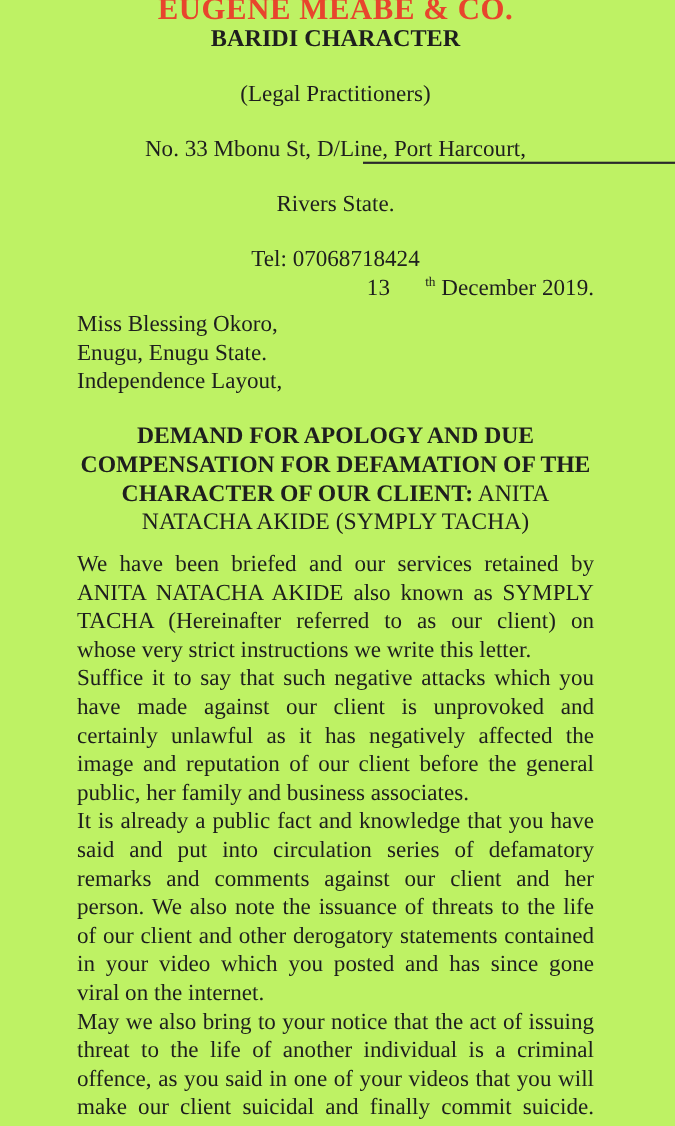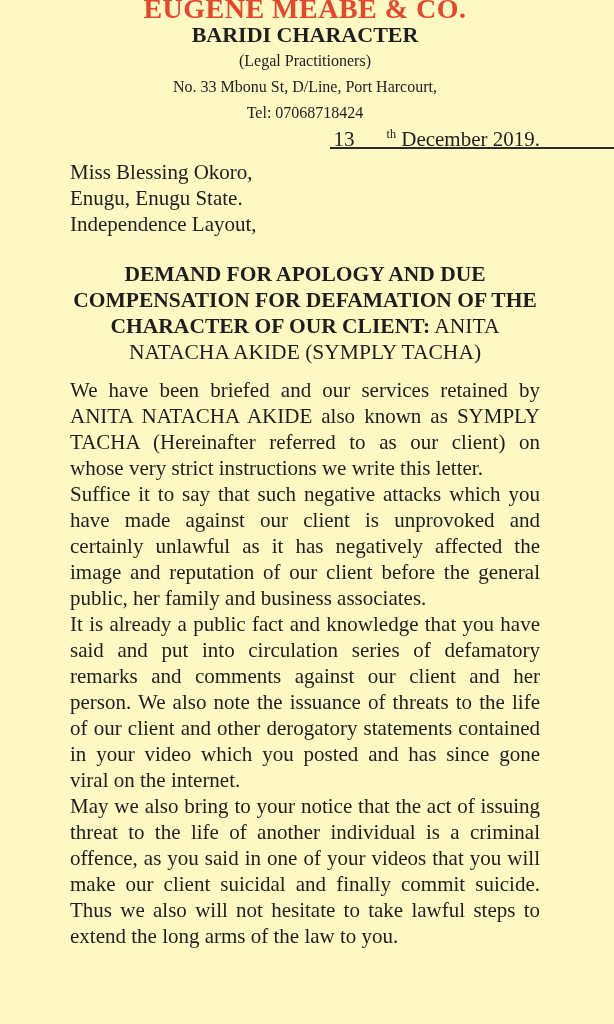--- a/index.html
+++ b/index.html
@@ -7,42 +7,43 @@
     padding: 0;
     background: #ffffff;
   }
   .page {
     position: relative;
     width: 614px;
     height: 1024px;
     box-sizing: border-box;
     padding: 0 74px 0 70px;
     overflow: hidden;
-    background: #fef9c3;
+    background: #bef264;
     color: #1e1e1e;
     font-family: "Liberation Serif", "DejaVu Serif", serif;
   }
   .letterhead {
     text-align: center;
   }
   .firm-name {
     font-size: 28px;
     font-weight: bold;
     line-height: 26px;
     margin-top: -4px;
     letter-spacing: 0.5px;
   }
   .chambers-name {
     font-size: 22px;
     font-weight: bold;
     line-height: 26px;
   }
   .lh-line {
-    font-size: 16px;
+    font-size: 21px;
     line-height: 26px;
+    margin-top: 24px;
   }
   .phone-underline {
     position: absolute;
     left: 330px;
     right: 0;
     top: 147px;
     border-top: 2px solid #2b2b2b;
   }
   .date-row {
     font-size: 21px;
@@ -83,20 +84,21 @@
 </head>
 <body>
 
 <div class="page">
 
   <header class="letterhead">
     <div class="firm-name" style="color: rgb(232, 69, 45);">EUGENE MEABE &amp; CO.</div>
     <div class="chambers-name">BARIDI CHARACTER</div>
     <div class="lh-line">(Legal Practitioners)</div>
     <div class="lh-line">No. 33 Mbonu St, D/Line, Port Harcourt,</div>
+    <div class="lh-line">Rivers State.</div>
     <div class="lh-line">Tel: 07068718424</div>
   </header>
 
   <div class="phone-underline"></div>
 
   <div class="date-row">
     <span>13</span><sup>th</sup><span> December 2019.</span>
   </div>
 
   <div class="recipient">

